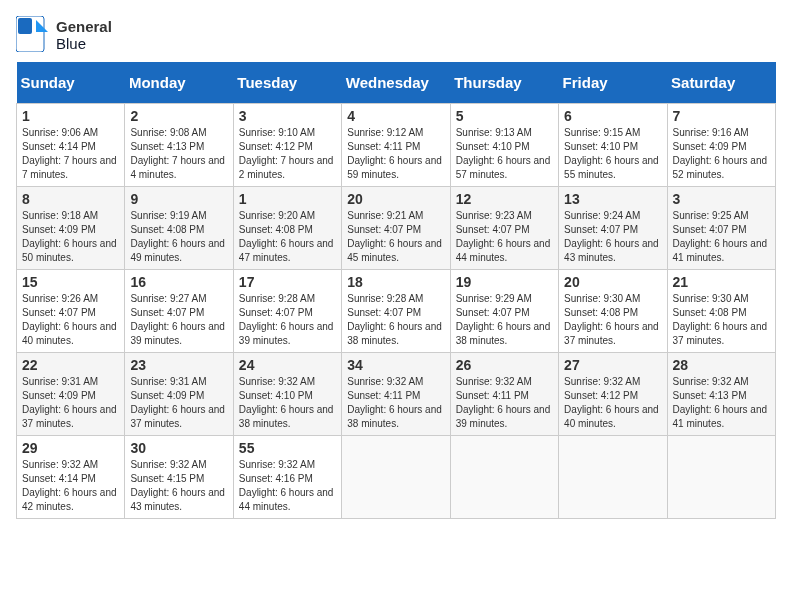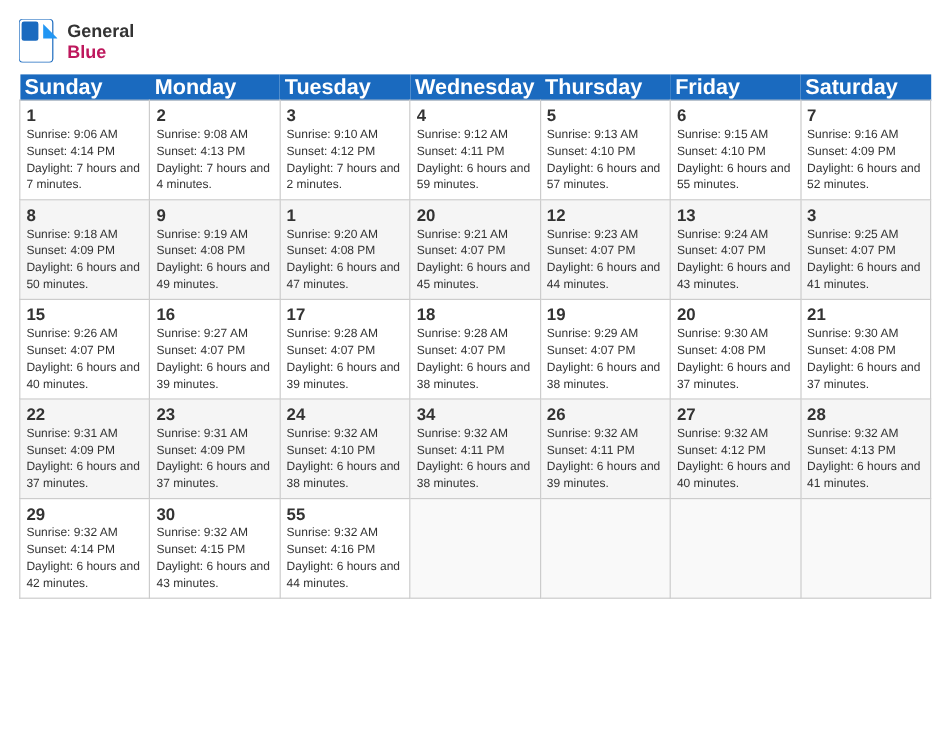--- a/index.html
+++ b/index.html
@@ -34,23 +34,23 @@
       color: #555;
     }
     table {
       width: 100%;
       border-collapse: collapse;
       font-size: 10.5px;
     }
     thead th {
       background-color: #1a6abf;
       color: #fff;
-      padding: 0 4px;
+      padding: 12px 4px;
       text-align: left;
-      font-size: 18px;
+      font-size: 15px;
       font-weight: bold;
     }
     tbody td {
       border: 1px solid #ccc;
       vertical-align: top;
       padding: 4px 5px;
       height: 80px;
       width: 14.28%;
       background: #fff;
     }
@@ -79,21 +79,21 @@
 <div class="header-area">
   <div class="logo">
     <div style="display:flex; align-items:flex-end; gap:8px;">
       <svg width="32" height="36" viewBox="0 0 32 36" xmlns="http://www.w3.org/2000/svg">
         <rect x="0" y="0" width="28" height="36" rx="3" fill="#fff" stroke="#1a6abf" stroke-width="1"></rect>
         <rect x="2" y="2" width="14" height="16" rx="2" fill="#1a6abf"></rect>
         <polygon points="20,4 32,16 20,16" fill="#2196f3"></polygon>
       </svg>
       <div>
         <div style="font-size:15px; font-weight:bold; color:#333; line-height:1.1;">General</div>
-        <div style="font-size:15px; font-weight:bold; color:#be185d; line-height:1.1;">Blue</div>
+        <div style="font-size:15px; font-weight:normal; color:#0f172a; line-height:1.1;">Blue</div>
       </div>
     </div>
   </div>
   <div class="title-area">
     <div class="main-title"></div>
     <div class="subtitle"></div>
   </div>
 </div>
 
 <table>

